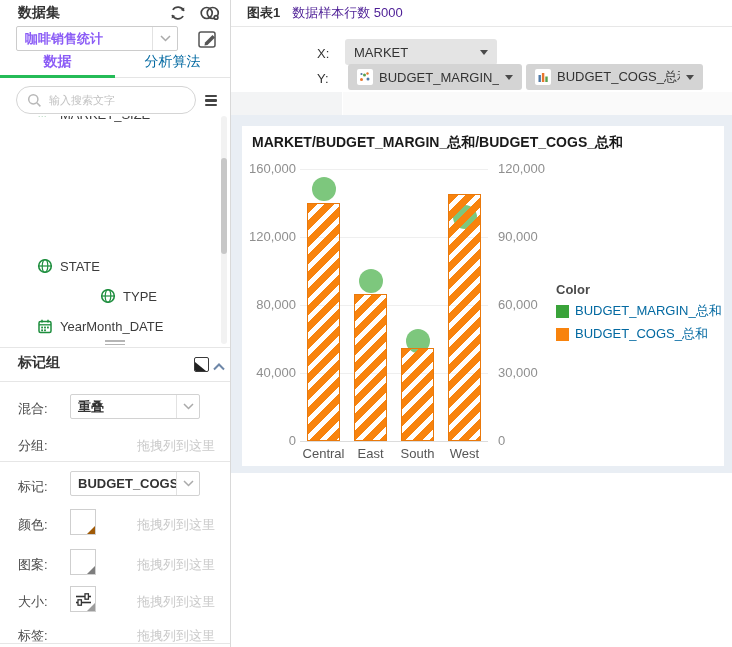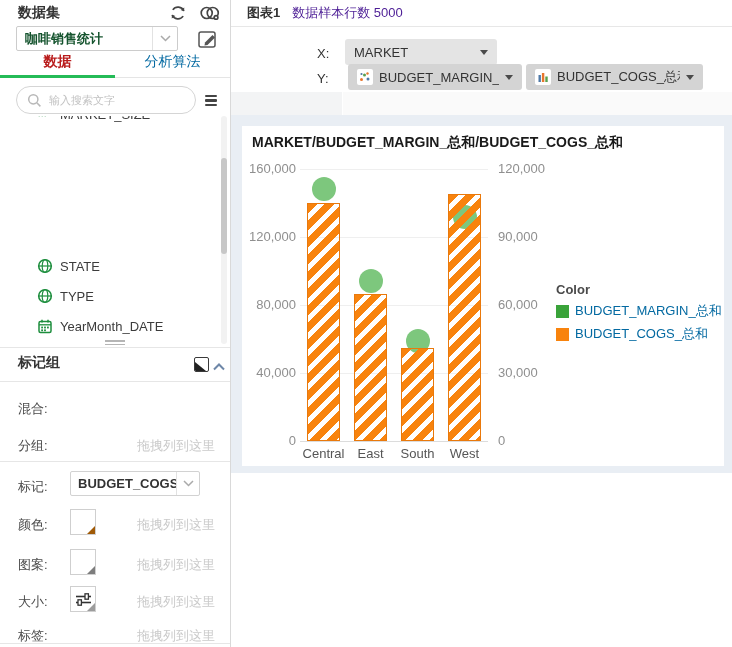--- a/index.html
+++ b/index.html
@@ -11,29 +11,29 @@
   
   .sidebar{position:absolute;left:0;top:0;width:230px;height:647px;background:#fff;
            border-right:1px solid #d9d9d9;}
   .divider{position:absolute;left:0;width:230px;height:1px;background:#e6e6e6;}
 
   .ds-title{position:absolute;left:18px;top:4px;font-size:14px;font-weight:700;color:#333;}
   .icon-btn{position:absolute;display:flex;align-items:center;justify-content:center;cursor:pointer;}
 
   .ds-select{position:absolute;left:16px;top:26px;width:162px;height:25px;border:1px solid #ccc;
              border-radius:2px;background:#fff;display:flex;align-items:center;box-sizing:border-box;}
-  .ds-select-text{flex:1;padding:0 8px;font-size:13px;font-weight:700;color:#14532d;
+  .ds-select-text{flex:1;padding:0 8px;font-size:13px;font-weight:700;color:#8b5cf6;
                   white-space:nowrap;overflow:hidden;}
   .ds-select-arrow{width:24px;height:100%;border-left:1px solid #e2e2e2;display:flex;
                    align-items:center;justify-content:center;}
   .edit-box{position:absolute;left:197px;top:28px;width:22px;height:22px;}
 
   .tabs{position:absolute;left:0;top:50px;width:230px;height:27px;border-bottom:1px solid #e5e5e5;}
   .tab{position:absolute;top:3px;width:115px;text-align:center;font-size:14px;cursor:pointer;}
-  .tab.active{color:#b91c1c;font-weight:700;}
+  .tab.active{color:#8b5cf6;font-weight:700;}
   .tab.inactive{color:#0369a1;}
   .tab-underline{position:absolute;left:0;bottom:-1px;width:115px;height:3px;background:#24bb57;}
 
   .search{position:absolute;left:16px;top:86px;width:180px;height:28px;border:1px solid #d5d5d5;
           border-radius:14px;box-sizing:border-box;display:flex;align-items:center;padding:0 10px;background:#fff;}
   .search .ph{font-size:11px;color:#c2c2c2;margin-left:7px;white-space:nowrap;}
   .list-menu{position:absolute;left:205px;top:95px;width:12px;height:11px;display:flex;
              flex-direction:column;justify-content:space-between;cursor:pointer;}
   .list-menu i{display:block;height:2.4px;background:#444;border-radius:1px;}
 
@@ -192,21 +192,21 @@
       <div class="fieldrow" style="top:136px;">
         <span class="ficon">
           <svg width="16" height="16" viewBox="0 0 16 16">
             <circle cx="8" cy="8" r="6.3" fill="none" stroke="#1e8e3e" stroke-width="1.6"></circle>
             <ellipse cx="8" cy="8" rx="2.8" ry="6.3" fill="none" stroke="#1e8e3e" stroke-width="1.2"></ellipse>
             <line x1="1.7" y1="8" x2="14.3" y2="8" stroke="#1e8e3e" stroke-width="1.2"></line>
           </svg>
         </span>
         <span class="fname">STATE</span>
       </div>
-      <div class="fieldrow" style="top:166px;">
+      <div class="fieldrow" style="top:166px;justify-content:center;">
         <span class="ficon">
           <svg width="16" height="16" viewBox="0 0 16 16">
             <circle cx="8" cy="8" r="6.3" fill="none" stroke="#1e8e3e" stroke-width="1.6"></circle>
             <ellipse cx="8" cy="8" rx="2.8" ry="6.3" fill="none" stroke="#1e8e3e" stroke-width="1.2"></ellipse>
             <line x1="1.7" y1="8" x2="14.3" y2="8" stroke="#1e8e3e" stroke-width="1.2"></line>
           </svg>
         </span>
         <span class="fname">TYPE</span>
       </div>
       <div class="fieldrow" style="top:196px;">
@@ -245,20 +245,28 @@
         <i></i>
       </span>
     <span class="chev-up">
       <svg width="12" height="8" viewBox="0 0 12 8">
           <polyline points="1,6.5 6,1.5 11,6.5" fill="none" stroke="#6e87a8" stroke-width="2"></polyline>
         </svg>
     </span>
     <div class="divider" style="top:381px;"></div>
 
     <span class="row-label" style="top:400px;">混合:</span>
+    <div class="mini-select" style="top:394px;">
+      <span class="txt">重叠</span>
+      <span class="arrow">
+        <svg width="11" height="7" viewBox="0 0 11 7">
+            <polyline points="1,1 5.5,5.5 10,1" fill="none" stroke="#aaa" stroke-width="1.5"></polyline>
+          </svg>
+      </span>
+    </div>
 
     <span class="row-label" style="top:437px;">分组:</span>
     <span class="drop-ph" style="top:437px;">拖拽列到这里</span>
     <div class="divider" style="top:461px;"></div>
 
     <span class="row-label" style="top:478px;">标记:</span>
     <div class="mini-select" style="top:471px;">
       <span class="txt">BUDGET_COGS_总和</span>
       <span class="arrow">
         <svg width="11" height="7" viewBox="0 0 11 7">

